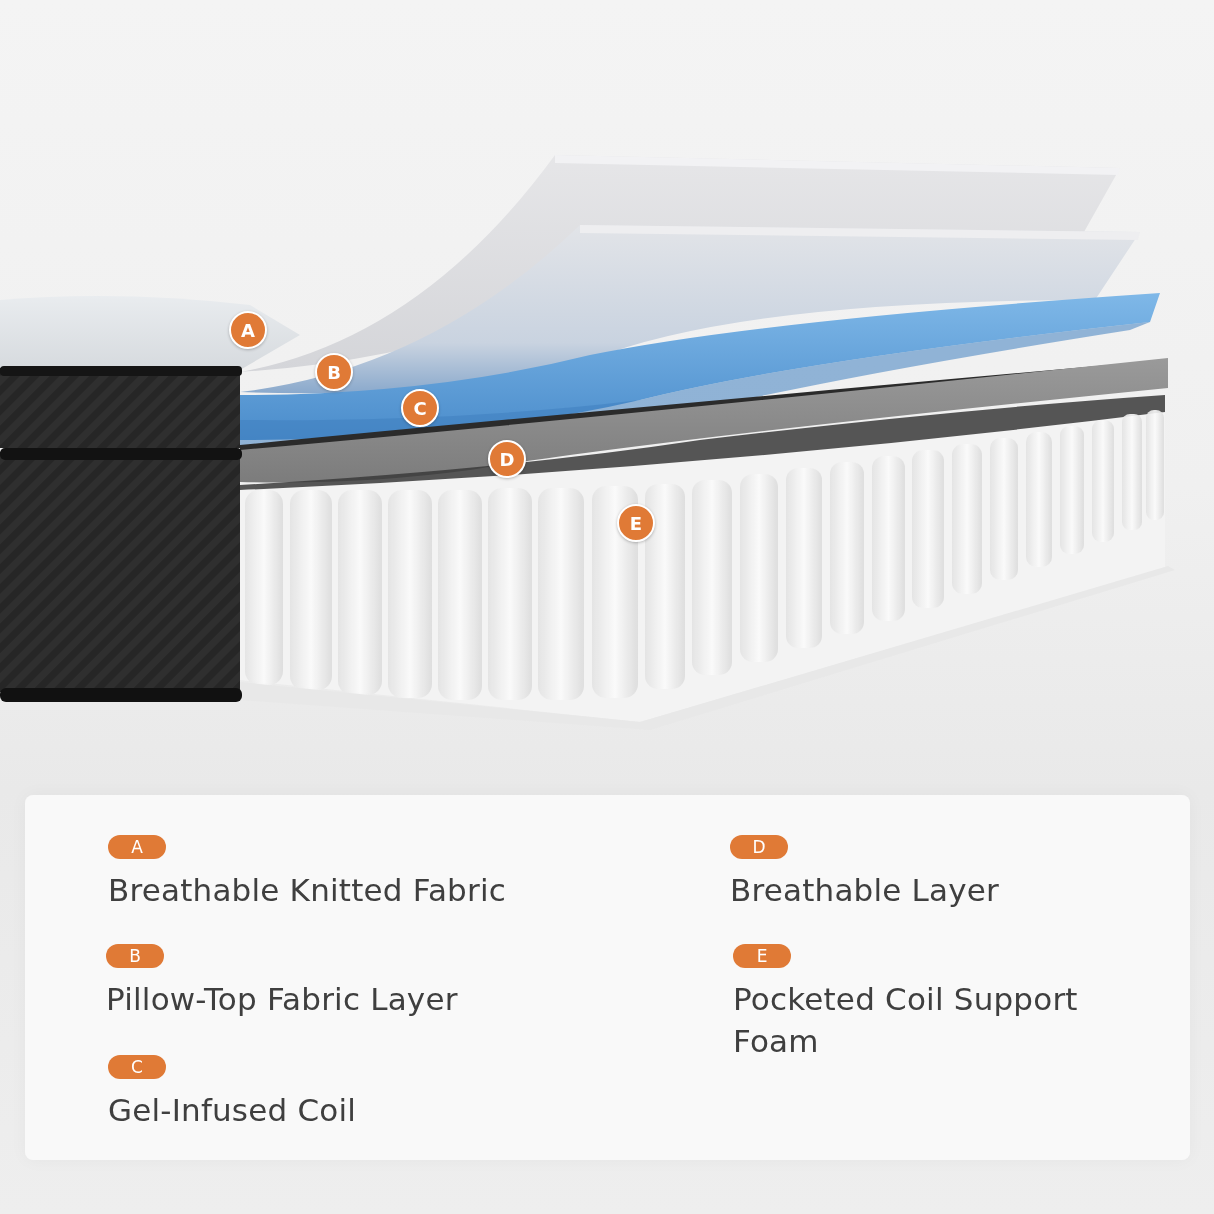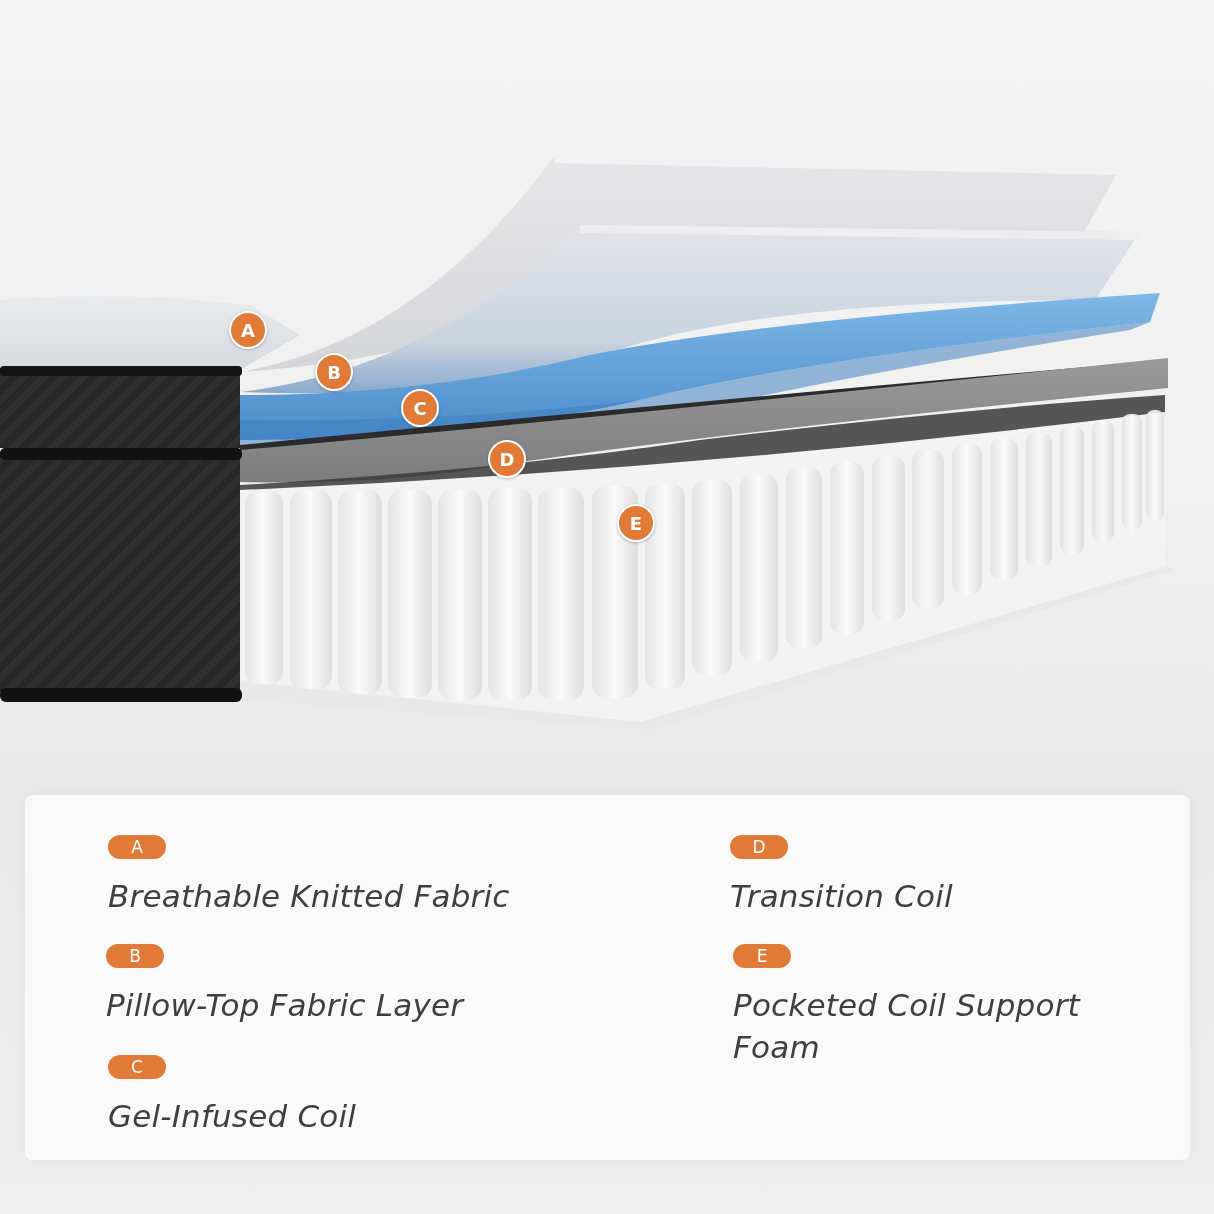--- a/index.html
+++ b/index.html
@@ -40,27 +40,26 @@
       width: 58px; height: 24px;
       background: #e07a36;
       border-radius: 12px;
       color: #ffffff;
       font-size: 17px;
       font-family: "DejaVu Sans", sans-serif;
       font-weight: normal;
     }
     .legend-label {
       display: block;
-      margin-top: 16px;
+      margin-top: 10px;
       font-size: 31px;
       color: #3f3f3f;
       font-family: "DejaVu Sans", sans-serif;
       letter-spacing: 0.2px;
       line-height: 42px;
-      font-style: italic;
     }
   </style>
 </head>
 <body>
 
 <div class="scene">
   <svg width="1214" height="790" viewBox="0 0 1214 790">
     <defs>
       <linearGradient id="sheetTop" x1="0" y1="0" x2="0" y2="1">
         <stop offset="0" stop-color="#e6e6e8"></stop>
@@ -172,19 +171,19 @@
   <div class="legend-item" style="left:81px; top:149px;">
     <span class="badge">B</span>
     <span class="legend-label">Pillow-Top Fabric Layer</span>
   </div>
   <div class="legend-item" style="left:83px; top:260px;">
     <span class="badge">C</span>
     <span class="legend-label">Gel-Infused Coil</span>
   </div>
   <div class="legend-item" style="left:705px; top:40px;">
     <span class="badge">D</span>
-    <span class="legend-label">Transition Coil</span>
+    <span class="legend-label">Breathable Layer</span>
   </div>
   <div class="legend-item" style="left:708px; top:149px; width:420px;">
     <span class="badge">E</span>
     <span class="legend-label">Pocketed Coil Support Foam</span>
   </div>
 </div>
 
 </body></html>

